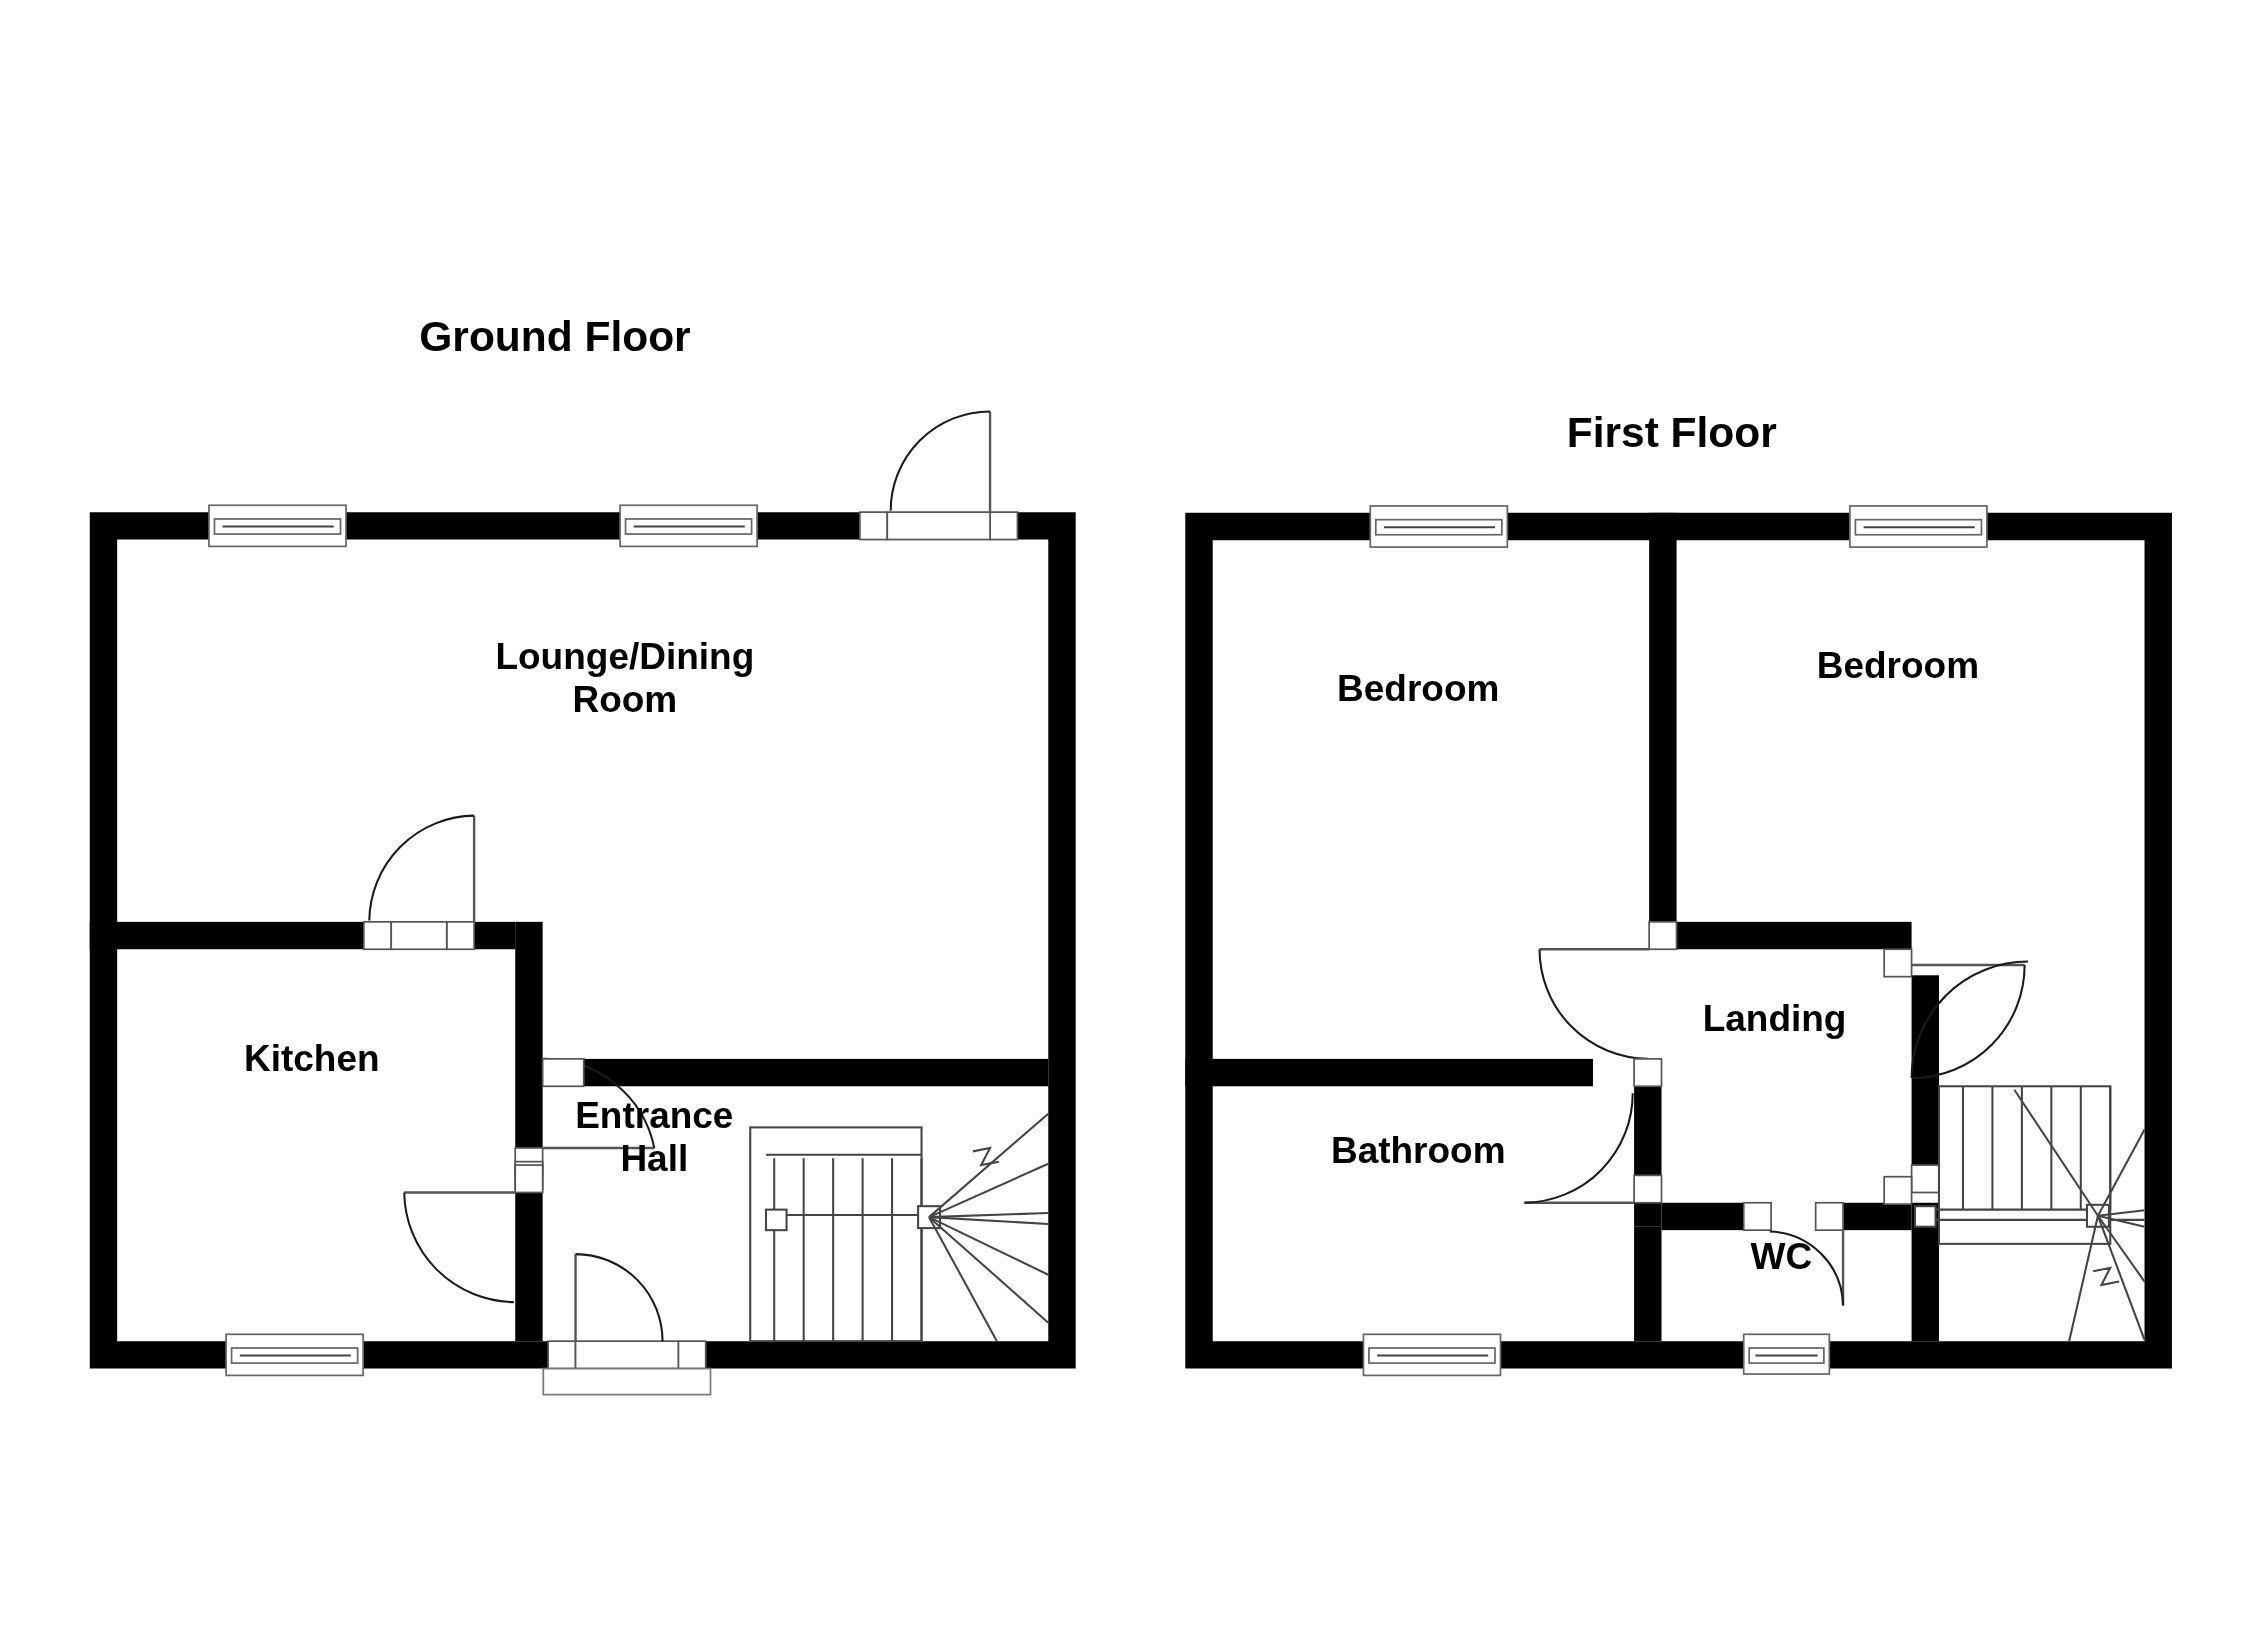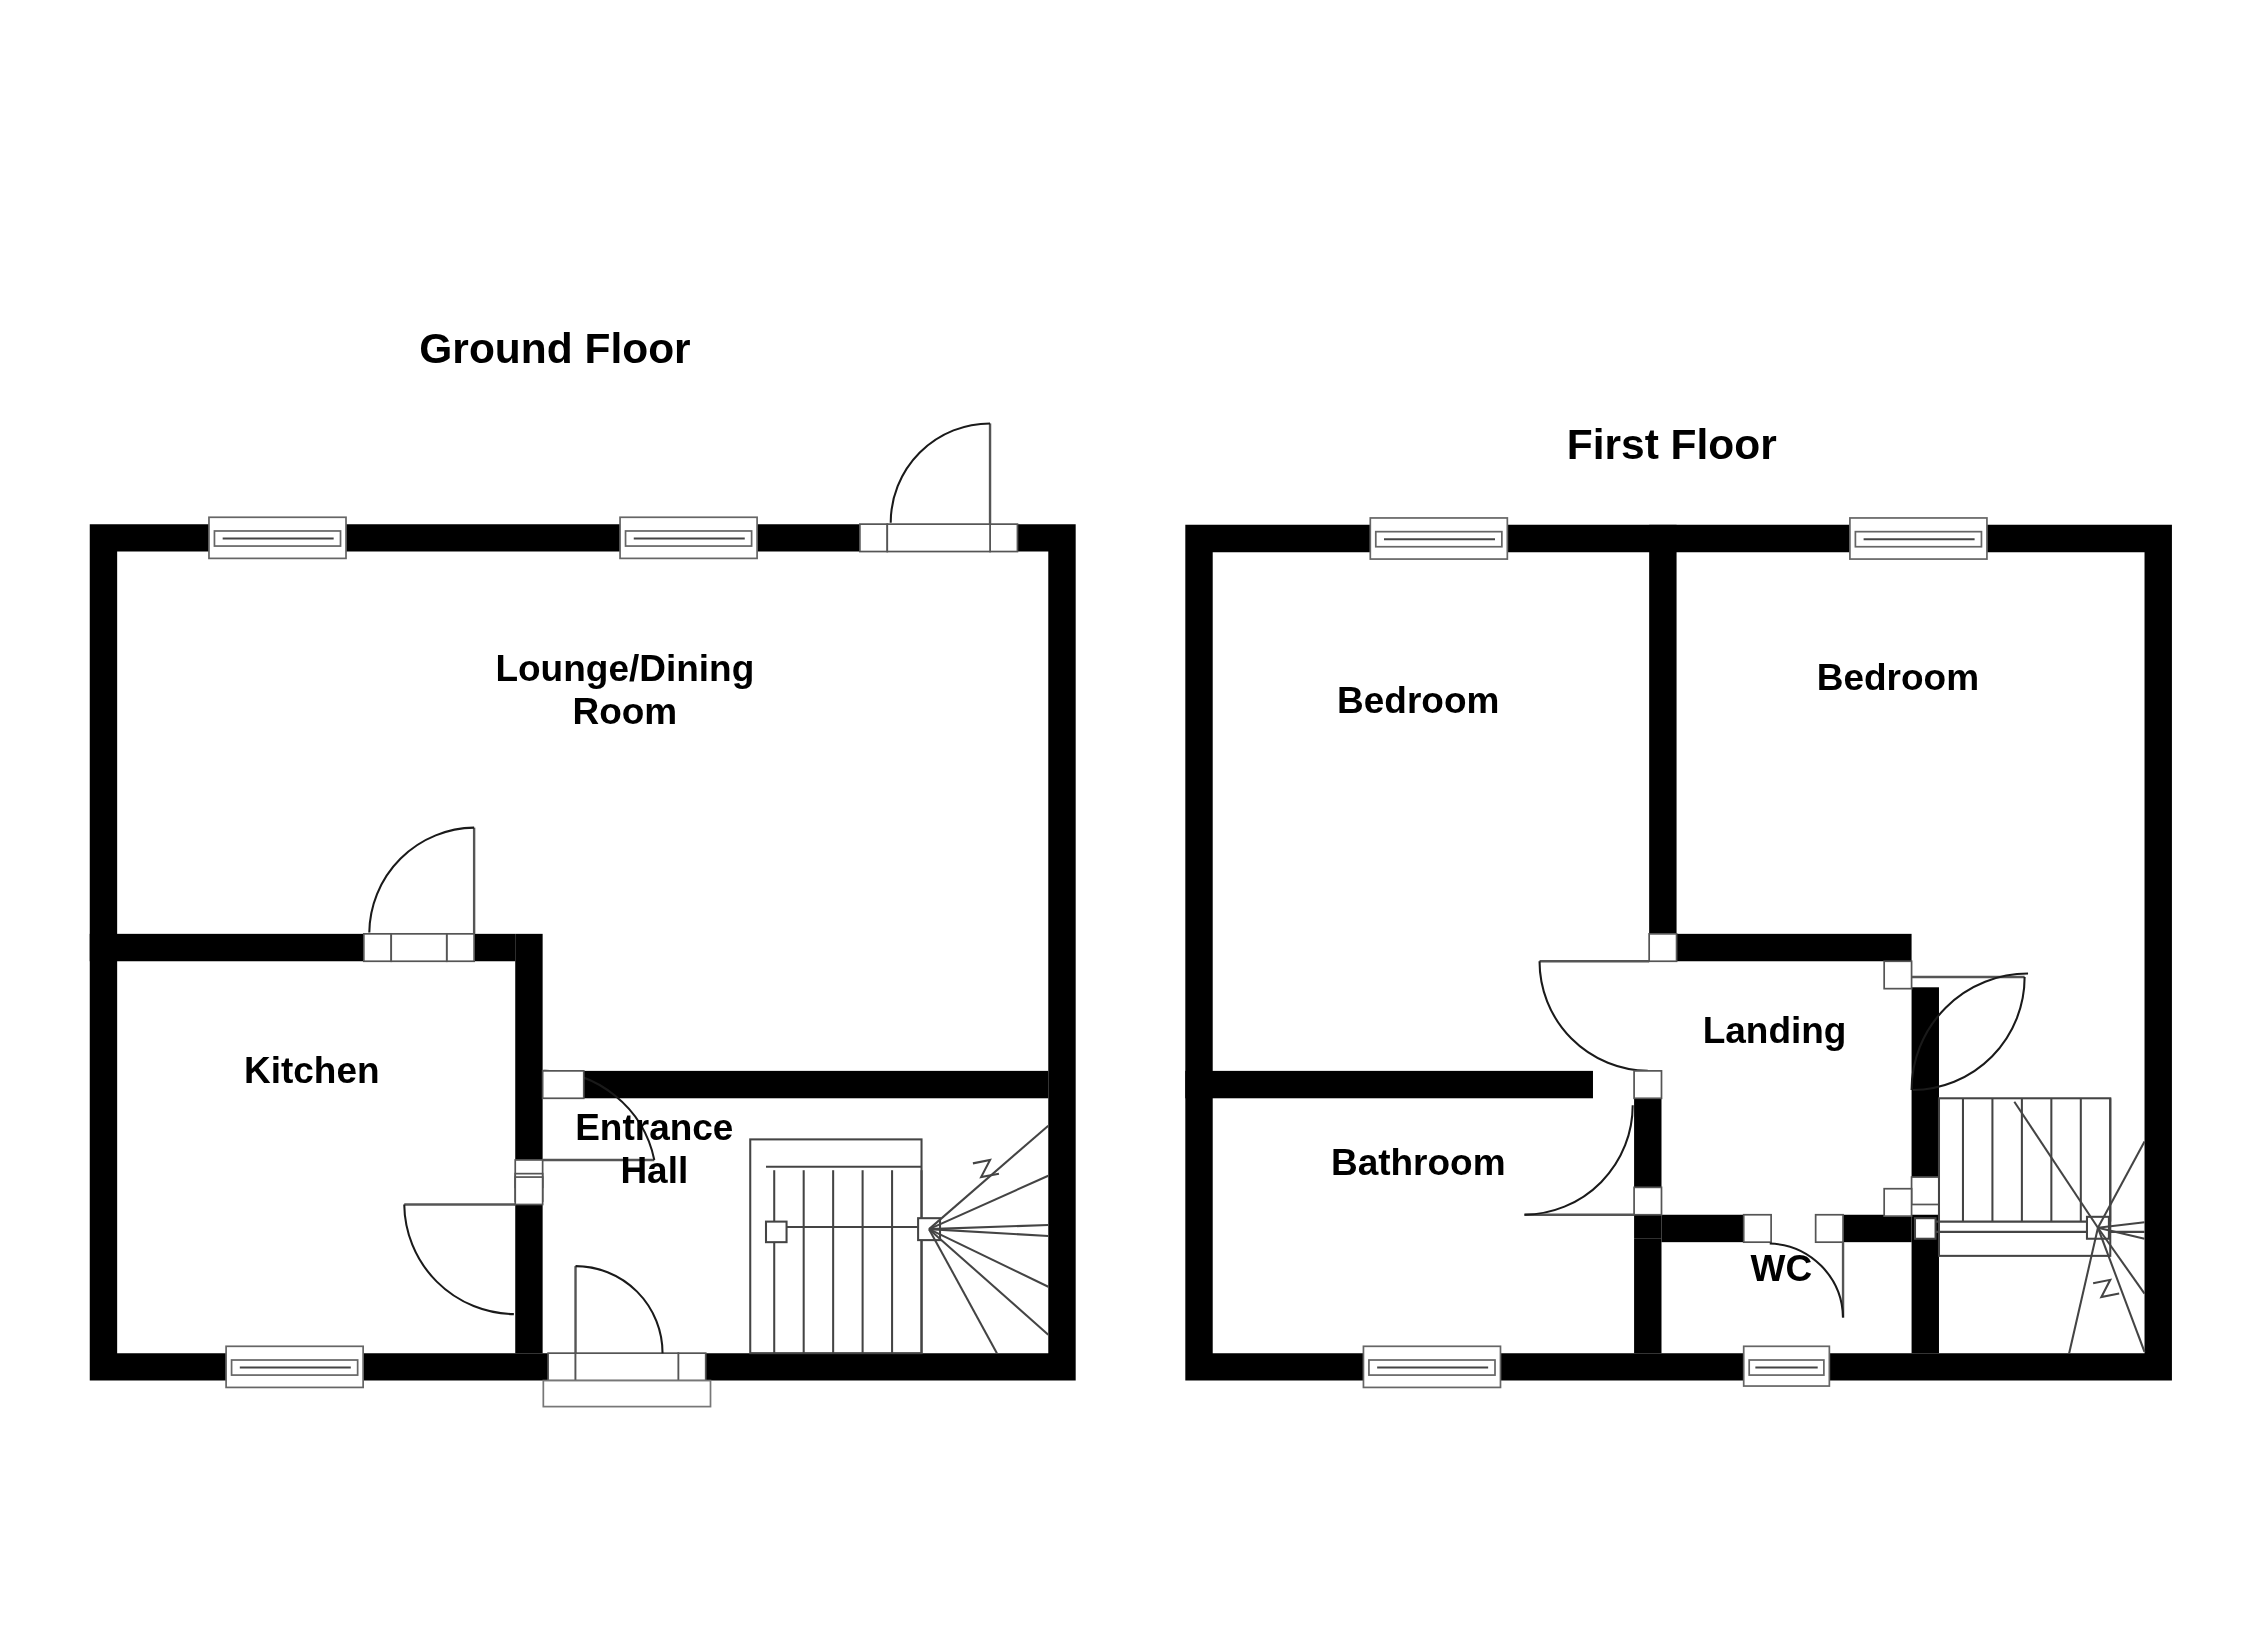--- a/index.html
+++ b/index.html
@@ -10,21 +10,21 @@
   body {
     width: 2261px;
     height: 1645px;
     font-family: "Liberation Sans", sans-serif;
     position: relative;
     overflow: hidden;
   }
   #plan-root {
     position: absolute;
     left: 0;
-    top: 12px;
+    top: 0;
     width: 2261px;
     height: 1358px;
   }
   svg.floorplan {
     display: block;
     width: 2261px;
     height: 1645px;
   }
   .floor-title {
     font-family: "Liberation Sans", sans-serif;

